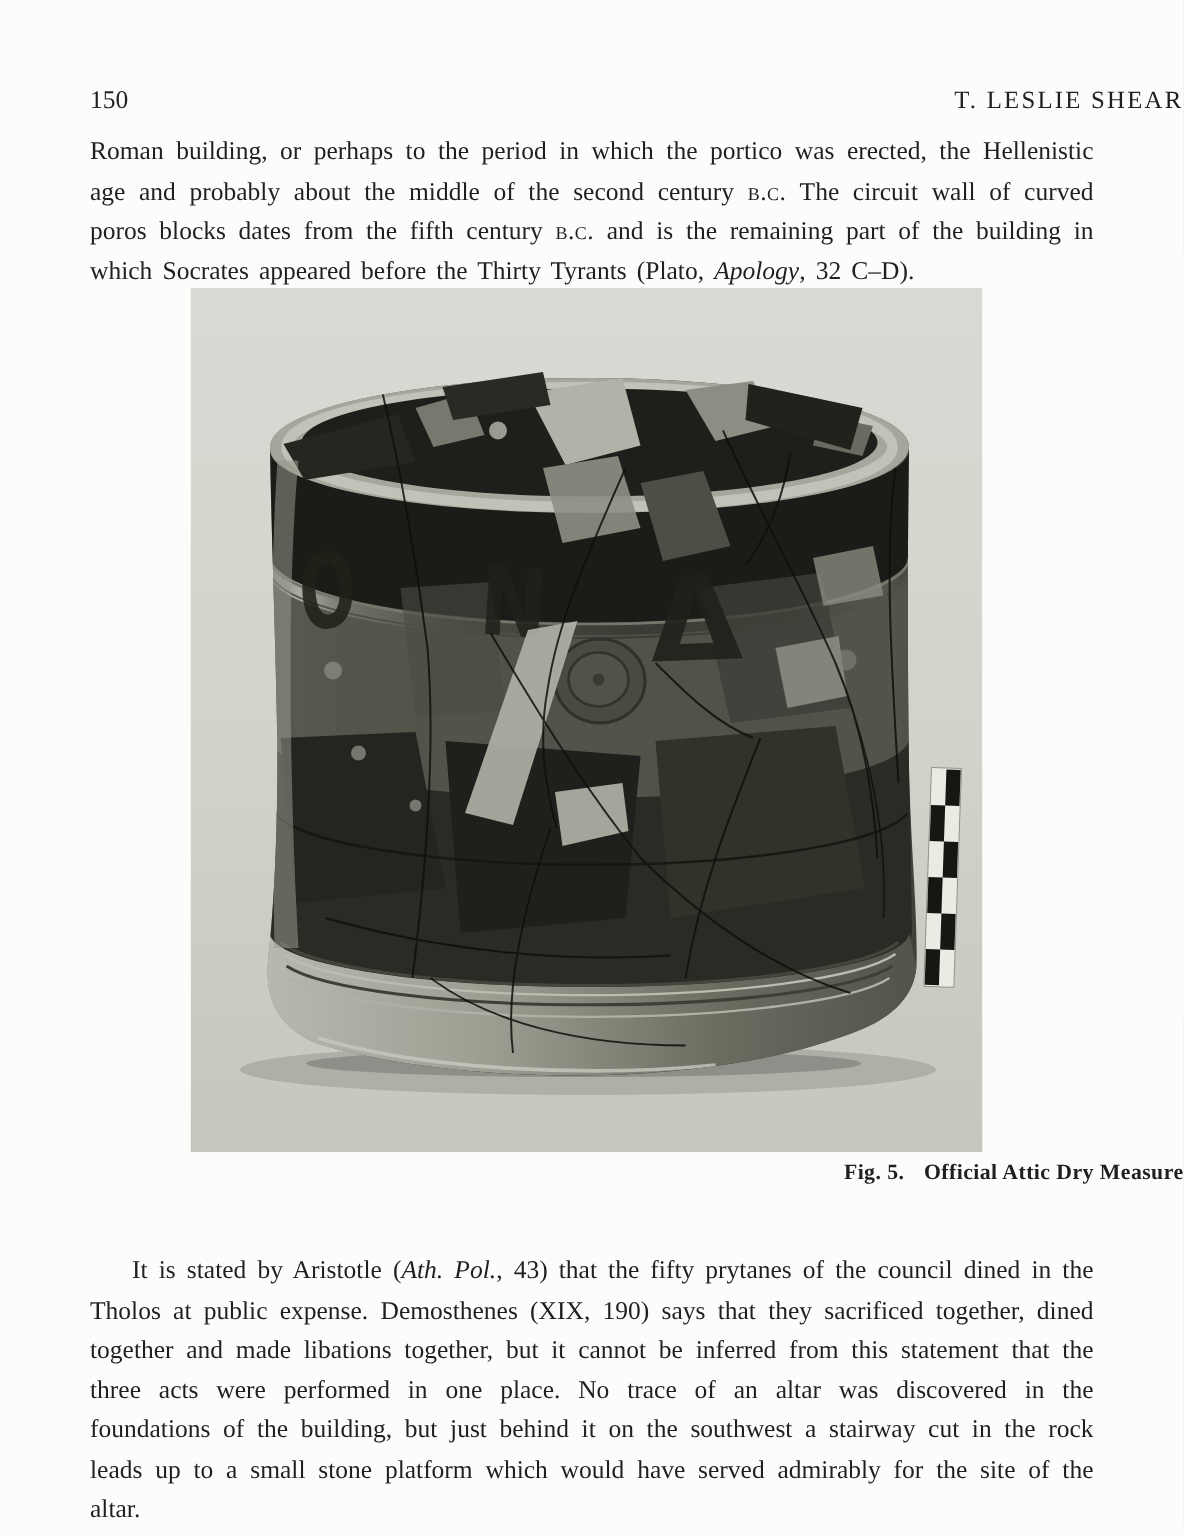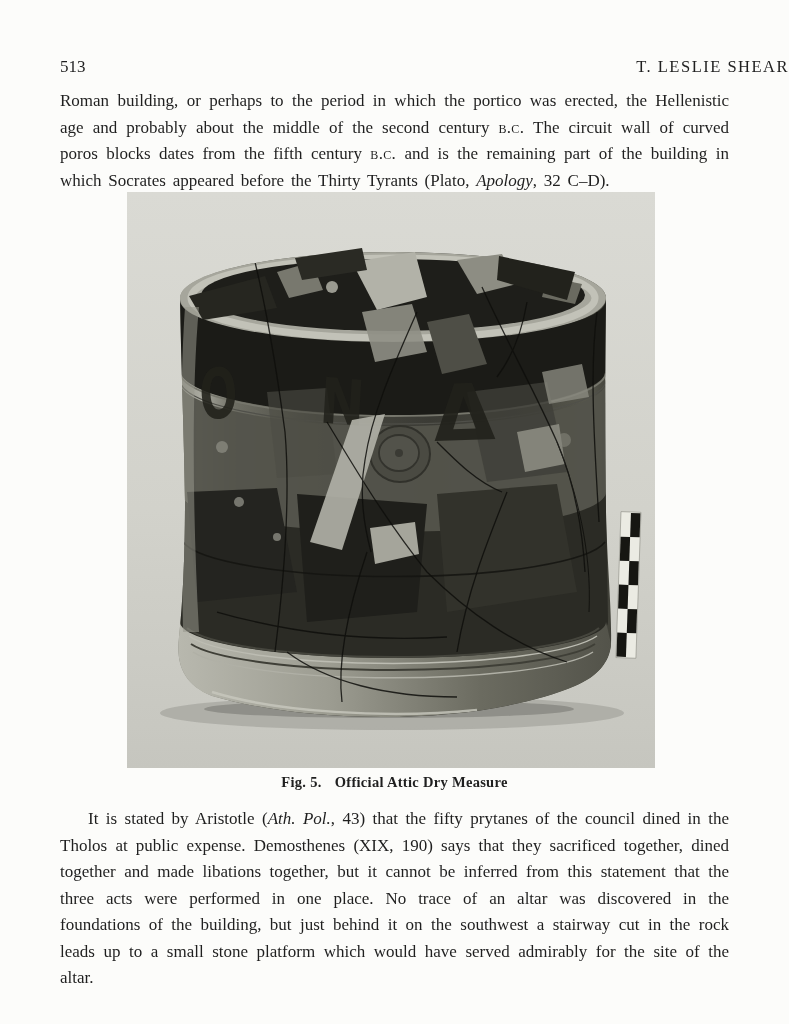--- a/index.html
+++ b/index.html
@@ -17,39 +17,39 @@
   .runhead{position:absolute;left:0;top:0;width:100%;text-align:right;
     font-size:16.5px;letter-spacing:1.5px;}
   .para{
     position:absolute;left:60px;width:669px;
     font-size:17px;line-height:26.5px;
     text-align:justify;
     word-spacing:2.5px;
     margin:0;
   }
   .para.intro{top:88px;}
-  .para.body2{top:806px;text-indent:28px;}
+  .para.body2{top:834px;text-indent:28px;}
   .sc{font-variant:small-caps;letter-spacing:0.3px;}
   .it{font-style:italic;}
   .figwrap{position:absolute;left:127px;top:192px;width:528px;height:576px;}
   .figwrap svg{display:block;}
   .caption{
     position:absolute;top:774px;left:0;width:789px;
-    text-align:center;font-size:14.5px;font-weight:bold;
+    text-align:right;font-size:14.5px;font-weight:bold;
     letter-spacing:0.3px;
   }
   .cap-title{margin-left:13px;}
 </style>
 </head>
 <body>
 
 <div class="page">
 
   <div class="pagehead">
-    <span class="pagenum">513</span>
+    <span class="pagenum">150</span>
     <span class="runhead">T. LESLIE SHEAR</span>
   </div>
 
   <p class="para intro"><span>Roman building, or perhaps to the period in which the portico was erected, the Hellenistic age and probably about the middle of the second century </span><span class="sc">b.c.</span><span>  The circuit wall of curved poros blocks dates from the fifth century </span><span class="sc">b.c.</span><span> and is the remaining part of the building in which Socrates appeared before the Thirty Tyrants (Plato, </span><span class="it">Apology</span><span>, 32 C–D).</span></p>
 
   <div class="figwrap">
     <svg width="528" height="576" viewBox="0 0 528 576">
       <defs>
         <linearGradient id="bgGrad" x1="0" y1="0" x2="0" y2="1">
           <stop offset="0" stop-color="#dadad4"></stop>

